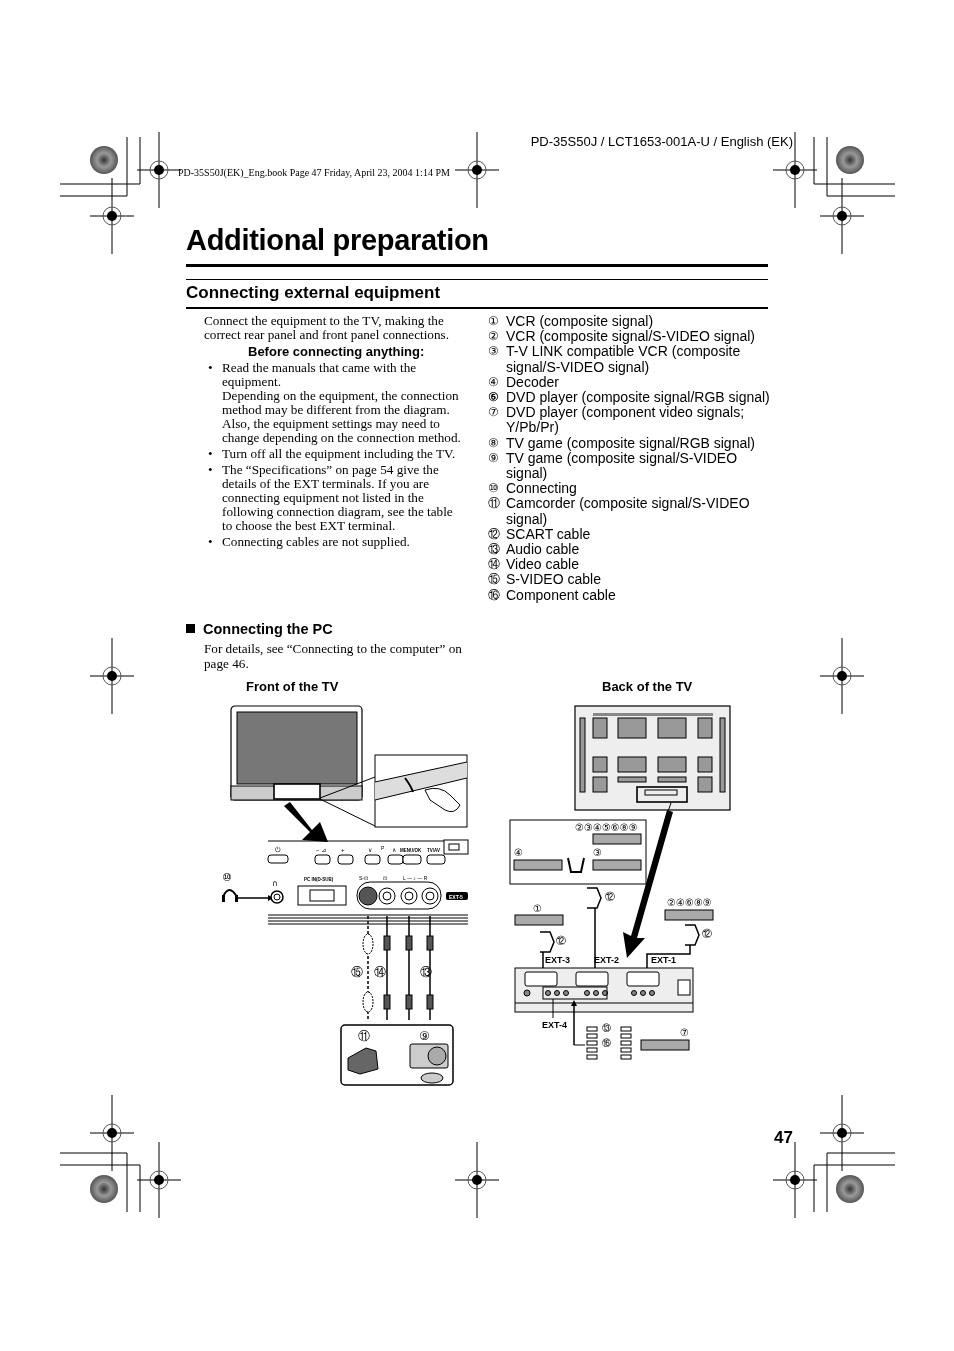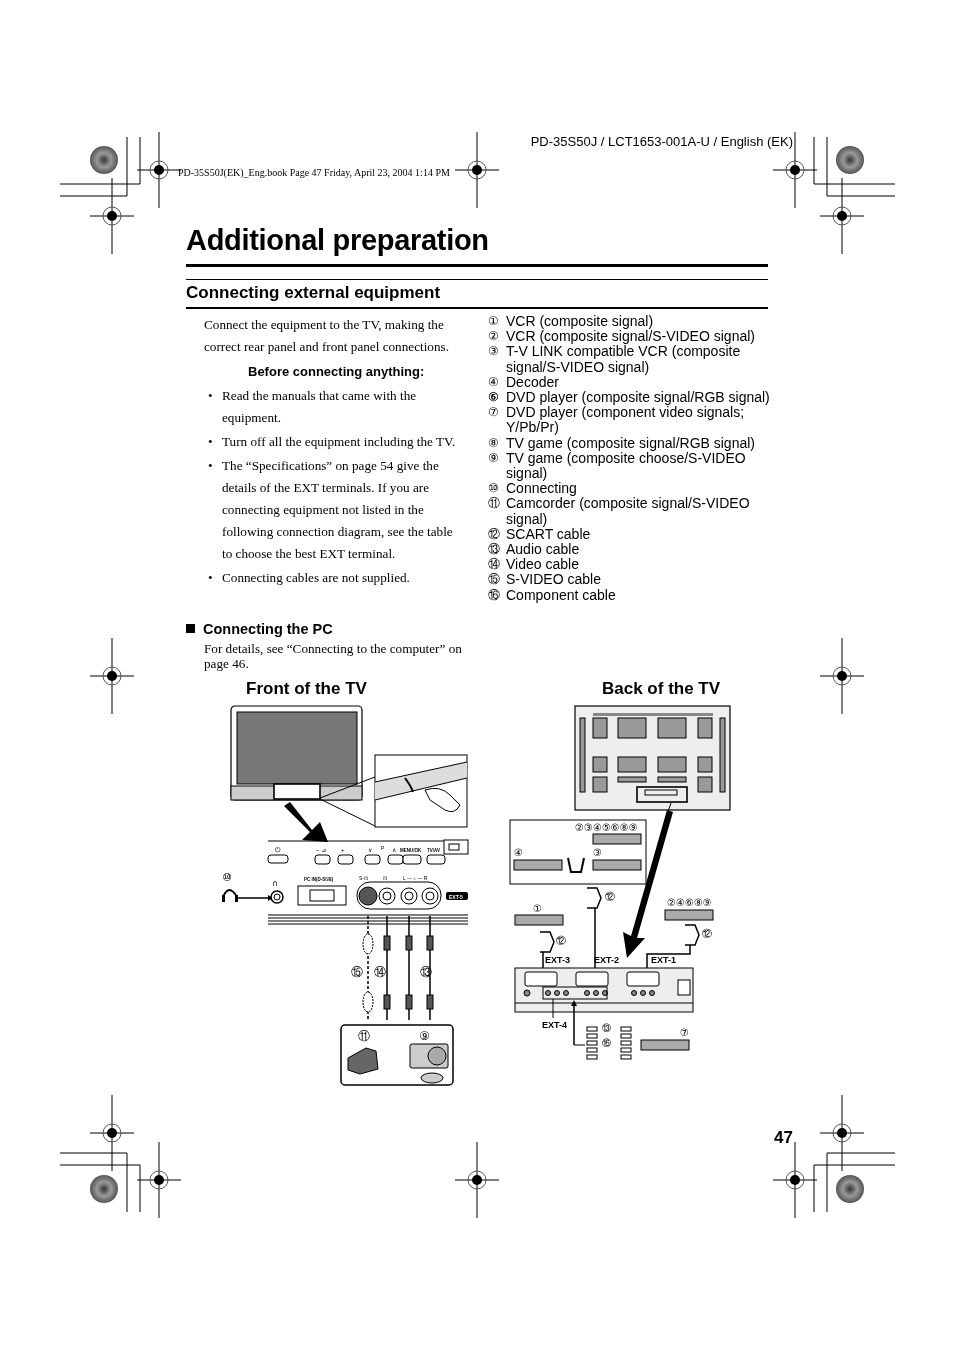--- a/index.html
+++ b/index.html
@@ -12,38 +12,38 @@
   .book-line { left: 178px; top: 167px; font-size: 10px; }
 
   
   .title { left: 186px; top: 224px; font-size: 29px; font-weight: bold; letter-spacing: -0.3px; }
   .rule-thick { left: 186px; top: 264px; width: 582px; height: 3px; background: #000; }
   .rule-thin { left: 186px; top: 279px; width: 582px; height: 1px; background: #000; }
   .subtitle { left: 186px; top: 283px; font-size: 17px; font-weight: bold; text-align: center; }
   .rule-sub { left: 186px; top: 307px; width: 582px; height: 2px; background: #000; }
 
   
-  .left-col { left: 204px; top: 314px; width: 262px; font-family: "Liberation Serif", serif; font-size: 13.2px; line-height: 22px; }
+  .left-col { left: 204px; top: 314px; width: 262px; font-family: "Liberation Serif", serif; font-size: 13.2px; line-height: 14px; }
   .left-col p { margin: 0; }
   .left-col .intro { margin-bottom: 3px; }
   .left-col .before { font-family: "Liberation Sans", sans-serif; font-weight: bold; font-size: 13px; margin: 2px 0 2px 0; padding-left: 44px; }
   .left-col ul { list-style: none; margin: 0; padding: 0; }
   .left-col li { position: relative; padding-left: 18px; margin-bottom: 2px; }
   .left-col li .dot { position: absolute; left: 4px; top: 0; }
   .pc-heading { left: 186px; top: 621px; font-size: 14.5px; font-weight: bold; }
   .pc-heading .sq { display: inline-block; width: 9px; height: 9px; background: #000; margin-right: 8px; vertical-align: 1px; }
   .pc-text { left: 204px; top: 641px; width: 270px; font-family: "Liberation Serif", serif; font-size: 13.2px; line-height: 15.3px; }
 
   
   .right-col { left: 488px; top: 314px; width: 285px; font-size: 14px; line-height: 15.2px; }
   .right-col .item { position: relative; padding-left: 18px; }
   .right-col .num { position: absolute; left: 0; top: 0; font-size: 12px; }
 
   
-  .lbl { font-size: 17px; font-weight: bold; }
+  .lbl { font-size: 13px; font-weight: bold; }
   .front-lbl { left: 246px; top: 679px; }
   .back-lbl { left: 602px; top: 679px; }
 
   .page-num { left: 774px; top: 1128px; font-size: 17px; font-weight: bold; }
   .ext-label { font-size: 9px; font-weight: bold; }
 </style>
 </head>
 <body>
 
 <svg class="abs" style="left:0;top:0;" width="954" height="1351">
@@ -113,20 +113,21 @@
 <div class="abs subtitle">Connecting external equipment</div>
 <div class="abs rule-sub"></div>
 
 <div class="abs left-col">
   <p class="intro">Connect the equipment to the TV, making the correct rear panel and front panel connections.</p>
   <p class="before">Before connecting anything:</p>
   <ul>
     <li>
       <span class="dot">•</span>
       <span>Read the manuals that came with the equipment.</span><br>
+      <span>Depending on the equipment, the connection method may be different from the diagram. Also, the equipment settings may need to change depending on the connection method.</span>
     </li>
     <li>
       <span class="dot">•</span>
       <span>Turn off all the equipment including the TV.</span>
     </li>
     <li>
       <span class="dot">•</span>
       <span>The “Specifications” on page 54 give the details of the EXT terminals. If you are connecting equipment not listed in the following connection diagram, see the table to choose the best EXT terminal.</span>
     </li>
     <li>
@@ -143,21 +144,21 @@
 
 <div class="abs right-col">
   <div class="item"><span class="num">①</span><span>VCR (composite signal)</span></div>
   <div class="item"><span class="num">②</span><span>VCR (composite signal/S-VIDEO signal)</span></div>
   <div class="item"><span class="num">③</span><span>T-V LINK compatible VCR (composite signal/S-VIDEO signal)</span></div>
   <div class="item"><span class="num">④</span><span>Decoder</span></div>
   <div class="item"><span class="num">⑤</span></div>
   <div class="item"><span class="num">⑥</span><span>DVD player (composite signal/RGB signal)</span></div>
   <div class="item"><span class="num">⑦</span><span>DVD player (component video signals; Y/Pb/Pr)</span></div>
   <div class="item"><span class="num">⑧</span><span>TV game (composite signal/RGB signal)</span></div>
-  <div class="item"><span class="num">⑨</span><span>TV game (composite choose/S-VIDEO signal)</span></div>
+  <div class="item"><span class="num">⑨</span><span>TV game (composite signal/S-VIDEO signal)</span></div>
   <div class="item"><span class="num">⑩</span><span>Connecting</span></div>
   <div class="item"><span class="num">⑪</span><span>Camcorder (composite signal/S-VIDEO signal)</span></div>
   <div class="item"><span class="num">⑫</span><span>SCART cable</span></div>
   <div class="item"><span class="num">⑬</span><span>Audio cable</span></div>
   <div class="item"><span class="num">⑭</span><span>Video cable</span></div>
   <div class="item"><span class="num">⑮</span><span>S-VIDEO cable</span></div>
   <div class="item"><span class="num">⑯</span><span>Component cable</span></div>
 </div>
 
 <div class="abs lbl front-lbl">Front of the TV</div>

